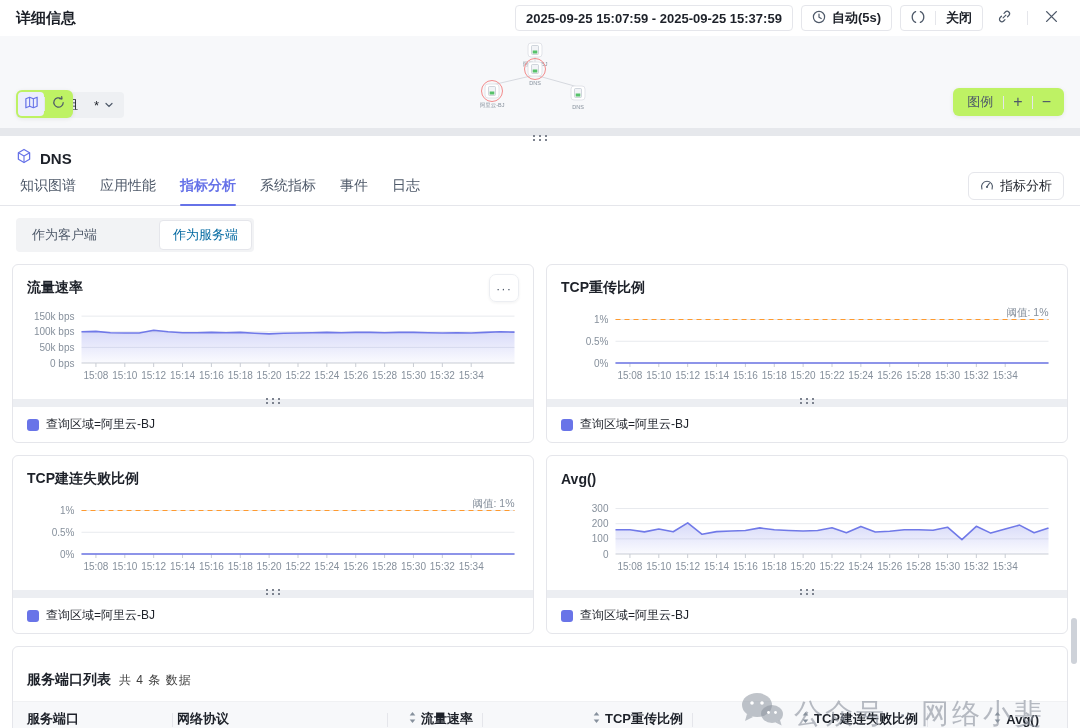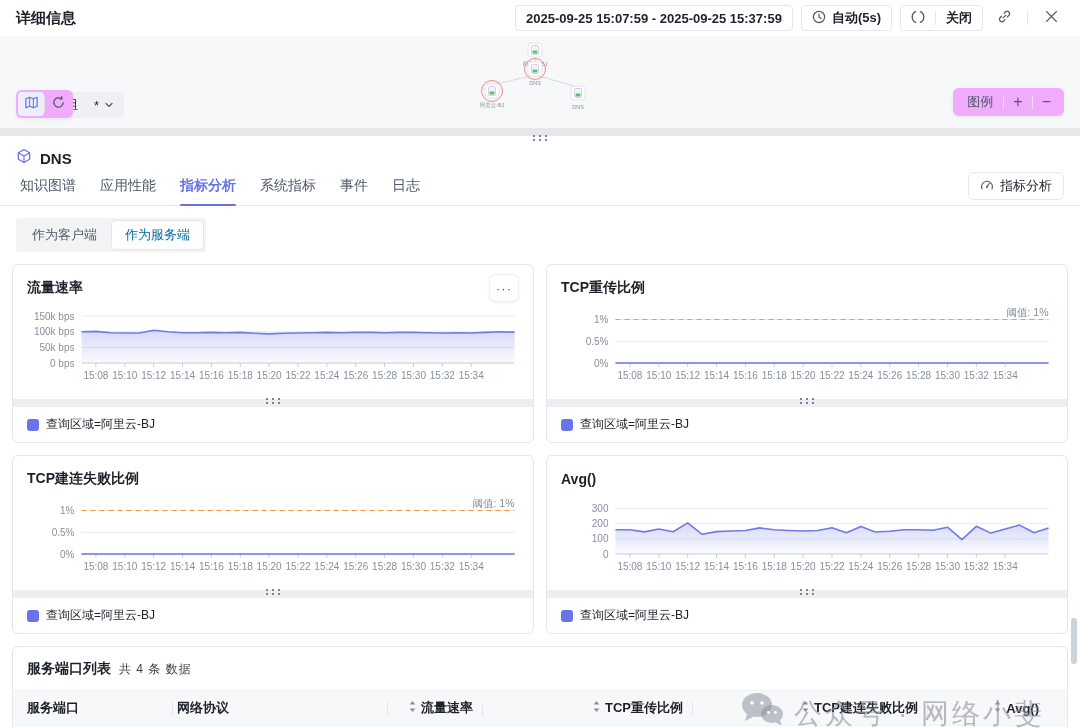--- a/index.html
+++ b/index.html
@@ -19,21 +19,21 @@
   .btn-group button { height:100%; display:flex; align-items:center; padding:0 10px; font-size:13px; }
   .btn-group .gsep { width:1px; height:14px; background:#e5e6eb; }
   .iconbtn { display:flex; align-items:center; justify-content:center; width:26px; height:26px; border-radius:4px; }
   .vdiv { width:1px; height:14px; background:#e5e6eb; margin:0 2px; }
 
   
   .topo { position:relative; height:100px; background:#f7f8fa; }
   .topo-pill { position:absolute; left:16px; top:12px; display:flex; align-items:center;
     background:#eef0f3; border-radius:4px; height:26px; padding:0 10px; font-size:13px; color:#1d2129; cursor:pointer;margin-top:44px; }
   .topo-pill .val { margin-left:16px; margin-right:5px; }
-  .map-ctrl, .legend-ctrl { position:absolute; display:flex; align-items:center; background:#f0abfc;
+  .map-ctrl, .legend-ctrl { position:absolute; display:flex; align-items:center; background:#bef264;
     border-radius:6px; box-shadow:0 1px 4px rgba(31,35,41,.08); height:28px; }
   .map-ctrl { left:16px; top:54px; padding:2px; }
   .map-ctrl .mbtn { width:26px; height:24px; display:flex; align-items:center; justify-content:center; border-radius:4px; }
   .map-ctrl .mbtn.active { background:#eceefc; }
   .map-ctrl .gsep { width:1px; height:14px; background:#e5e6eb; }
   .legend-ctrl { right:16px; top:52px; padding:0 4px; }
   .legend-ctrl button { height:100%; padding:0 10px; font-size:13px; color:#4e5969; display:flex; align-items:center; }
   .legend-ctrl .pm { font-size:16px; color:#4e5969; padding:0 9px; }
   .legend-ctrl .gsep { width:1px; height:13px; background:#e5e6eb; }
   #topo-canvas { position:absolute; left:50%; top:0; transform:translateX(-50%); }
@@ -45,40 +45,40 @@
   .dns-title { font-size:15px; font-weight:bold; }
   .tabsbar { position:relative; display:flex; align-items:flex-end; gap:24px; padding:0 20px;
     height:34px; border-bottom:1px solid #e5e6eb; }
   .tab { font-size:14px; color:#4e5969; padding-bottom:10px; position:relative; cursor:pointer; }
   .tab.active { color:#6672e8; font-weight:bold; }
   .tab.active::after { content:""; position:absolute; left:0; right:0; bottom:-1px; height:2px;
     background:#6672e8; border-radius:2px; }
   .analyze-btn { position:absolute; right:16px; top:0; display:flex; align-items:center; gap:6px;
     height:28px; padding:0 11px; border:1px solid #e5e6eb; border-radius:6px; font-size:13px; background:#fff; }
 
-  .subtabs { display:inline-flex; margin:12px 16px 0; background:#f2f3f5; border-radius:4px; padding:2px; }
+  .subtabs { display:inline-flex; margin:12px 16px 0; background:#f2f3f5; border-radius:4px; padding:2px;gap:48px; }
   .subtab { font-size:13px; color:#4e5969; padding:5px 13px; border-radius:4px; border:1px solid transparent; cursor:pointer; }
   .subtab.active { background:#fff; color:#0369a1; border-color:#e5e6eb; }
 
   
   .charts-grid { display:grid; grid-template-columns:1fr 1fr; gap:12px; margin:12px 12px 0; }
   .chart-card { border:1px solid #e5e6eb; border-radius:6px; background:#fff; overflow:hidden; }
   .card-head { display:flex; align-items:center; justify-content:space-between; padding:12px 14px 6px; height:40px; }
   .chart-title { font-size:14px; font-weight:bold; }
   .more-btn { width:30px; height:28px; border:1px solid #eceef2; border-radius:7px; color:#4e5969;
     font-size:13px; letter-spacing:1px; line-height:1; box-shadow:0 1px 3px rgba(31,35,41,.06); }
   .chart-strip { position:relative; height:8px; background:#eceef2; margin-top:10px; }
   .chart-strip .dots { position:absolute; left:50%; top:-8px; transform:translateX(-50%); }
   .chart-legend { display:flex; align-items:center; gap:7px; padding:9px 14px; font-size:12px; color:#1d2129; }
   .legend-swatch { width:12px; height:12px; border-radius:3px; }
 
   
   .table-card { position:relative; margin:12px; border:1px solid #e5e6eb; border-radius:6px; background:#fff; padding-top:13px; height:120px; overflow:hidden; }
   .table-title-row { display:flex; align-items:baseline; gap:8px; padding:0 14px 12px; }
-  .table-title { font-size:14px; font-weight:bold; }
+  .table-title { font-size:14px; font-weight:bold;margin-top:11px; }
   .table-count { font-size:12px; color:#404040; letter-spacing:1px; }
   .thead, .trow { display:grid; grid-template-columns:150px 215px 95px 210px 235px 1fr; padding:0 14px; }
   .thead { background:#f7f8fa; border-top:1px solid #f0f1f3; border-bottom:1px solid #f0f1f3; height:36px; }
   .th { display:flex; align-items:center; gap:4px; font-size:13px; color:#1d2129; font-weight:bold; position:relative; padding-right:14px; }
   .th.right { justify-content:flex-end; }
   .th:not(:last-child)::after { content:""; position:absolute; right:4px; top:11px; width:1px; height:14px; background:#e5e6eb; }
   .trow { height:42px; }
   .td { display:flex; align-items:center; font-size:13px; color:#1d2129; padding-right:14px; }
   .td.right { justify-content:flex-end; }
 

